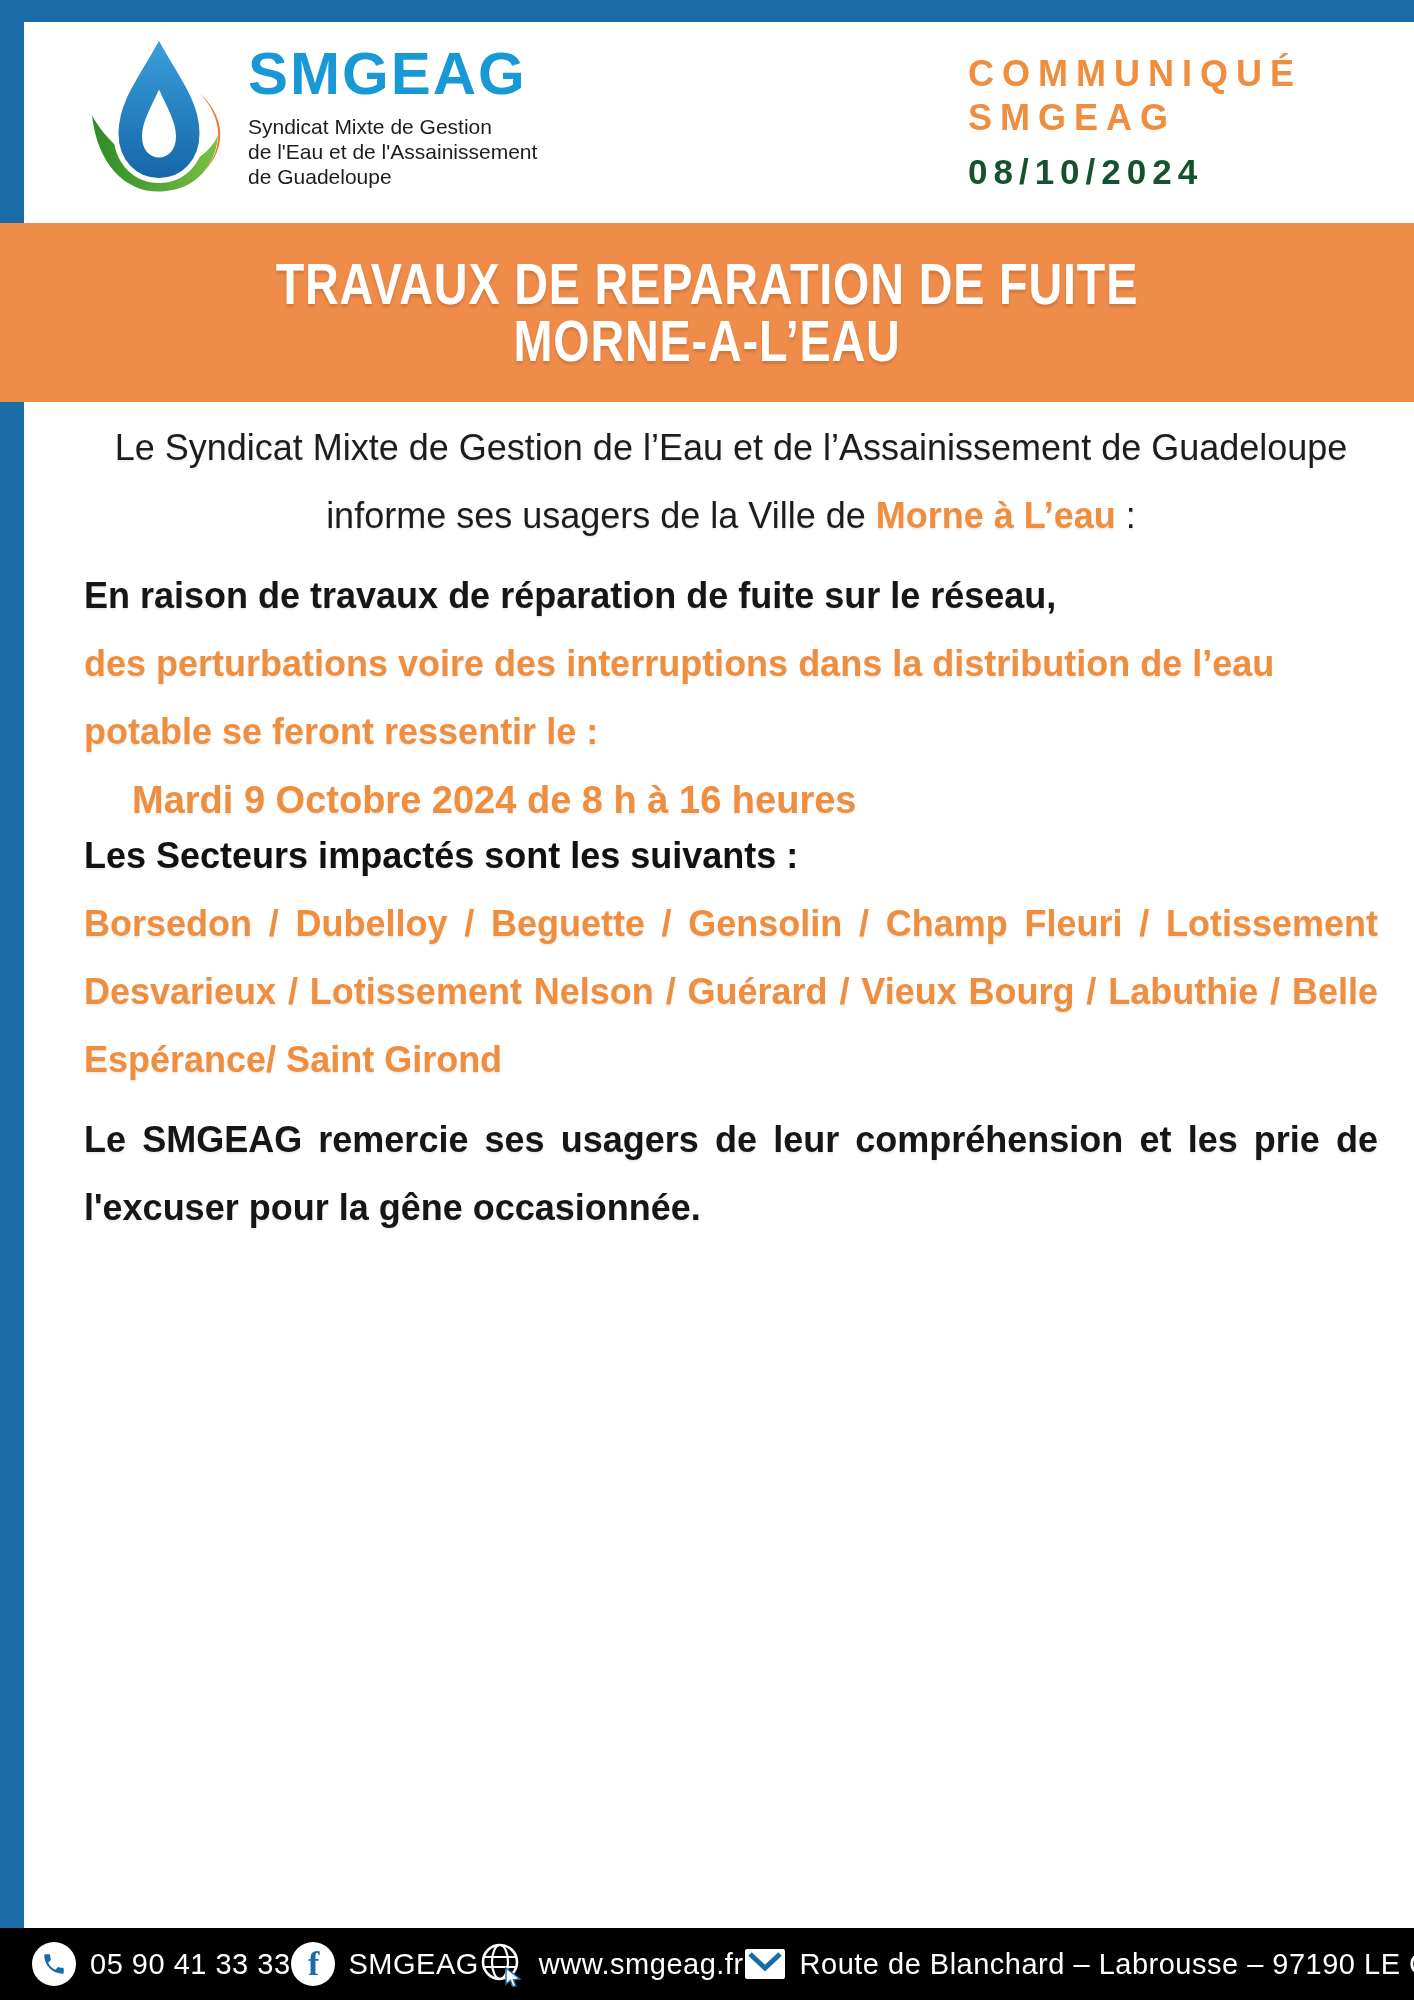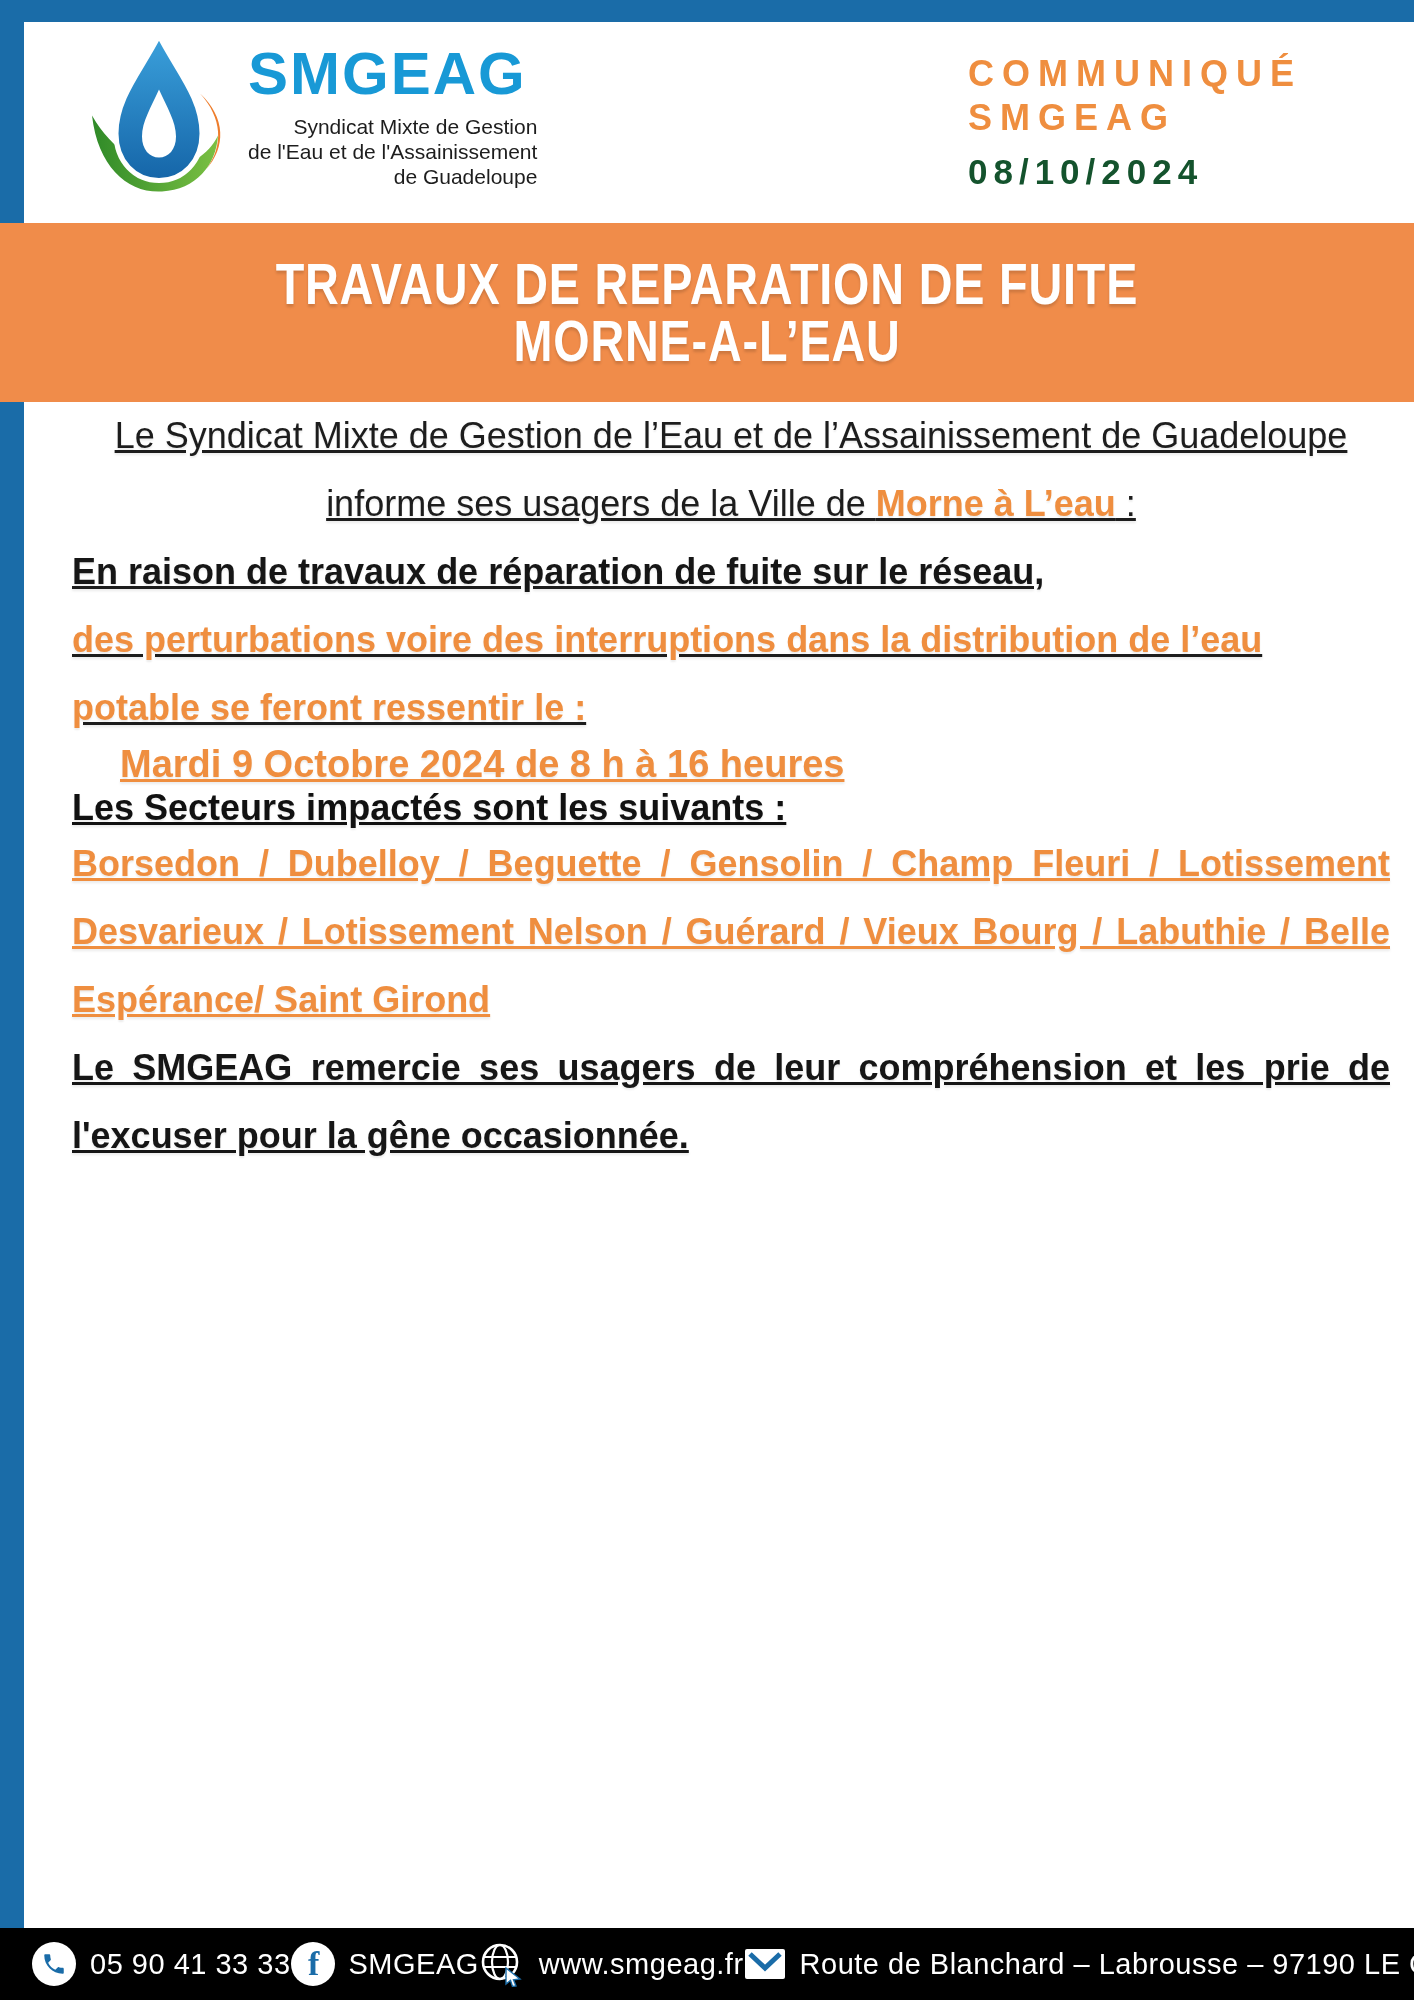--- a/index.html
+++ b/index.html
@@ -11,21 +11,21 @@
   }
   
   .header {
     position:absolute; top:22px; left:24px; right:24px; height:201px;
     background:#ffffff;
   }
   .logo-wrap { position:absolute; left:60px; top:8px; display:flex; align-items:flex-start; gap:14px; }
   .logo-mark svg { width:150px; height:168px; display:block; }
   .logo-text { padding-top:14px; }
   .brand { font-size:60px; font-weight:bold; color:#1899d6; letter-spacing:2px; line-height:1; }
-  .subtitle { margin-top:10px; font-size:21px; color:#1d1d1d; line-height:25px;text-align:right; }
+  .subtitle { margin-top:10px; font-size:21px; color:#1d1d1d; line-height:25px; }
   .kicker-block { position:absolute; right:90px; top:30px; width:380px; text-align:left; }
   .kicker { color:#ef8e3f; font-weight:bold; font-size:36px; letter-spacing:8px; line-height:44px; }
   .date { margin-top:12px; color:#14532d; font-weight:bold; font-size:35px; letter-spacing:6px; }
 
   
   .banner {
     position:absolute; top:223px; left:0; width:1414px; height:179px;
     background:#f08c4a; display:flex; flex-direction:column;
     align-items:center; justify-content:center; 
   }
@@ -33,21 +33,21 @@
     color:#ffffff; font-weight:bold; font-size:57px; line-height:1;
     transform:scaleX(0.82); transform-origin:center; white-space:nowrap;
     text-shadow:0 3px 3px rgba(0,0,0,0.14); letter-spacing:1px;
   }
 
   
   .main {
     position:absolute; top:402px; left:24px; right:24px; bottom:72px;
     background:#ffffff; padding:0 48px; box-sizing:border-box; color:#1d1d1d;
   }
-  .main p { margin:0; text-shadow:0 2px 2px rgba(0,0,0,0.08);text-decoration:underline; }
+  .main p { margin:12px; text-shadow:0 2px 2px rgba(0,0,0,0.08); }
   .intro { margin-top:112px; text-align:center; font-size:36px; line-height:68px; }
   .intro .hl { color:#ef8e3f; font-weight:bold; }
   .reason { margin-top:70px; text-align:left; font-weight:bold; font-size:36px; line-height:68px; }
   .reason .black { display:block; color:#161616; }
   .reason .orange { color:#ef8e3f; }
   .schedule { margin-top:88px; padding-left:48px; color:#ef8e3f; font-weight:bold; font-size:38px; line-height:44px; }
   .secteurs-heading { margin-top:100px; font-weight:bold; font-size:36px; color:#111111; line-height:44px; }
   .sectors { margin-top:92px; color:#ef8e3f; font-weight:bold; font-size:36px; line-height:68px; text-align:justify; }
   .closing { margin-top:130px; font-weight:bold; font-size:36px; line-height:68px; text-align:justify; color:#161616; }
 

